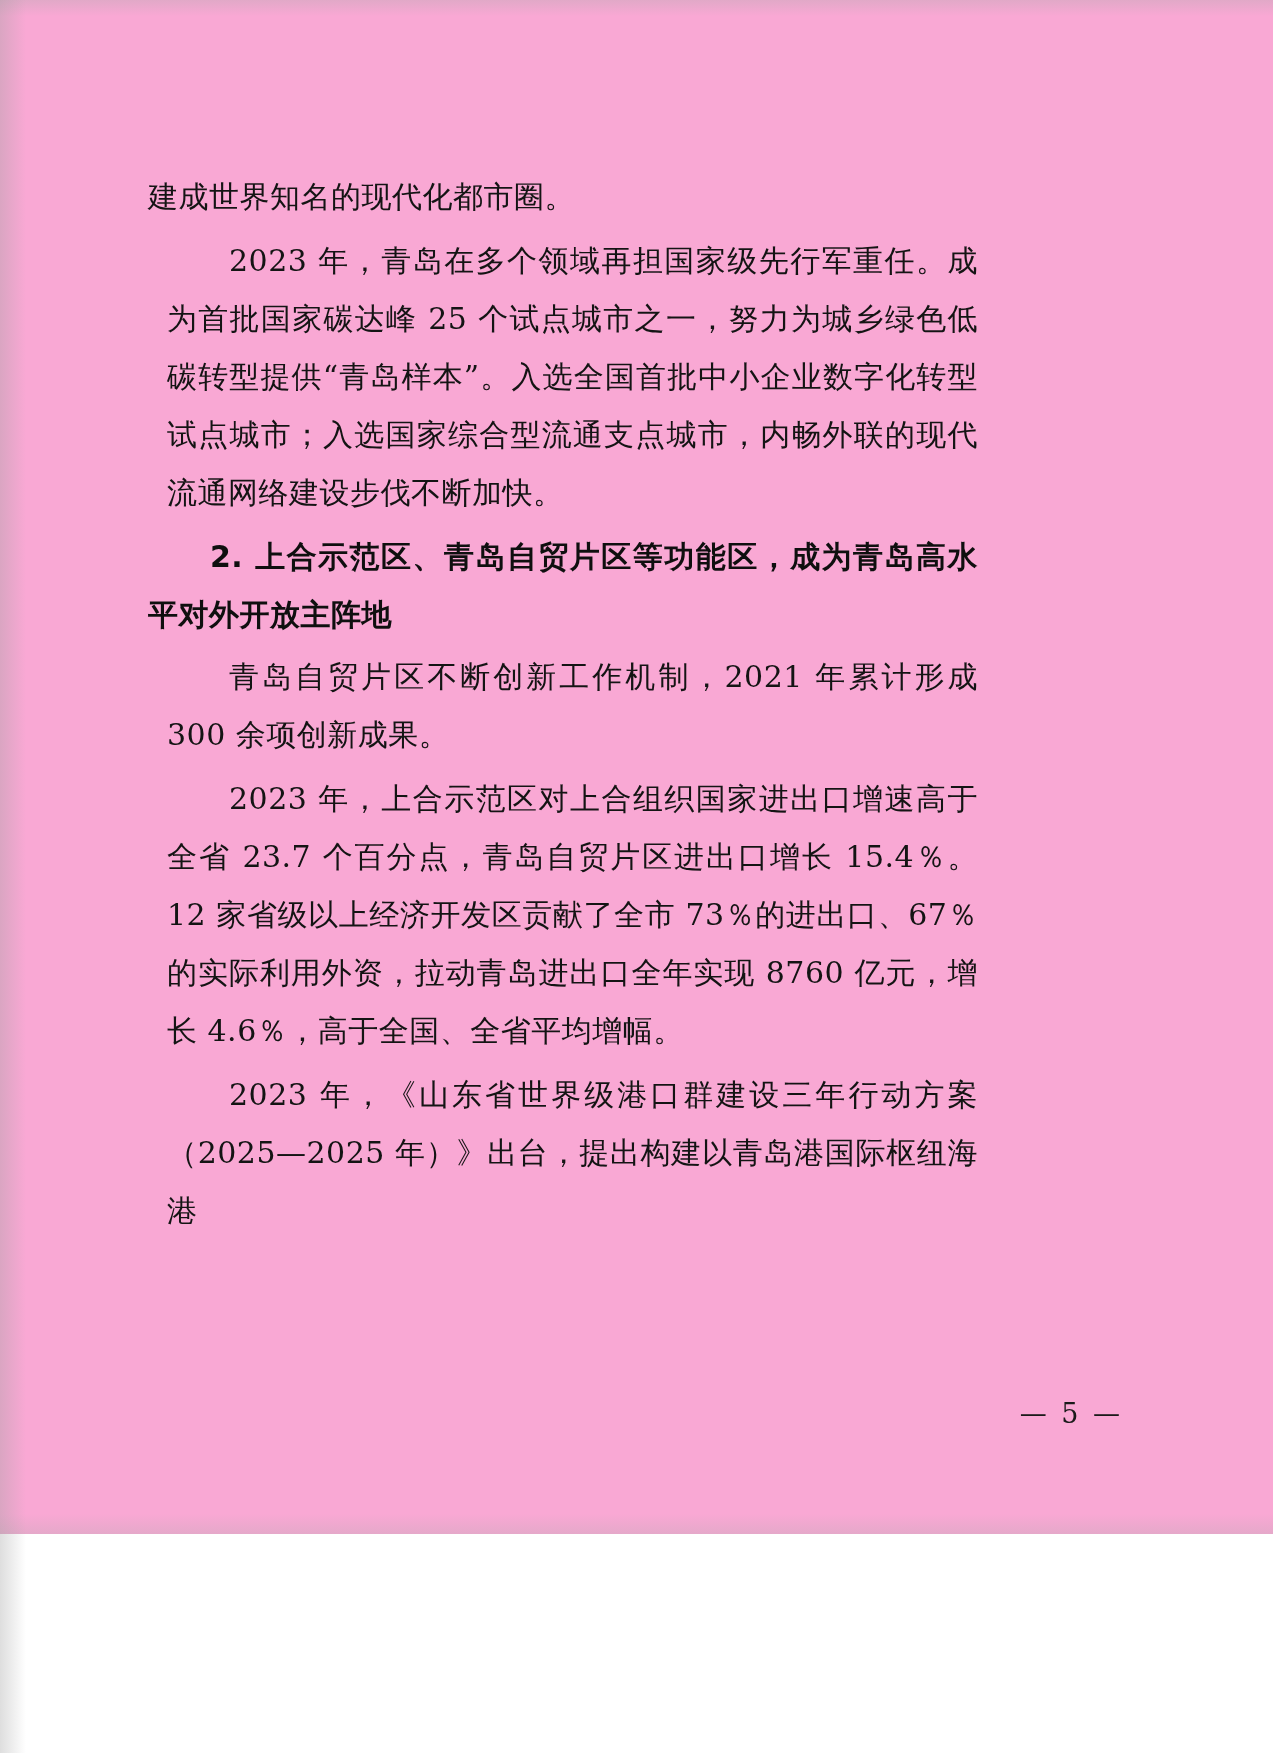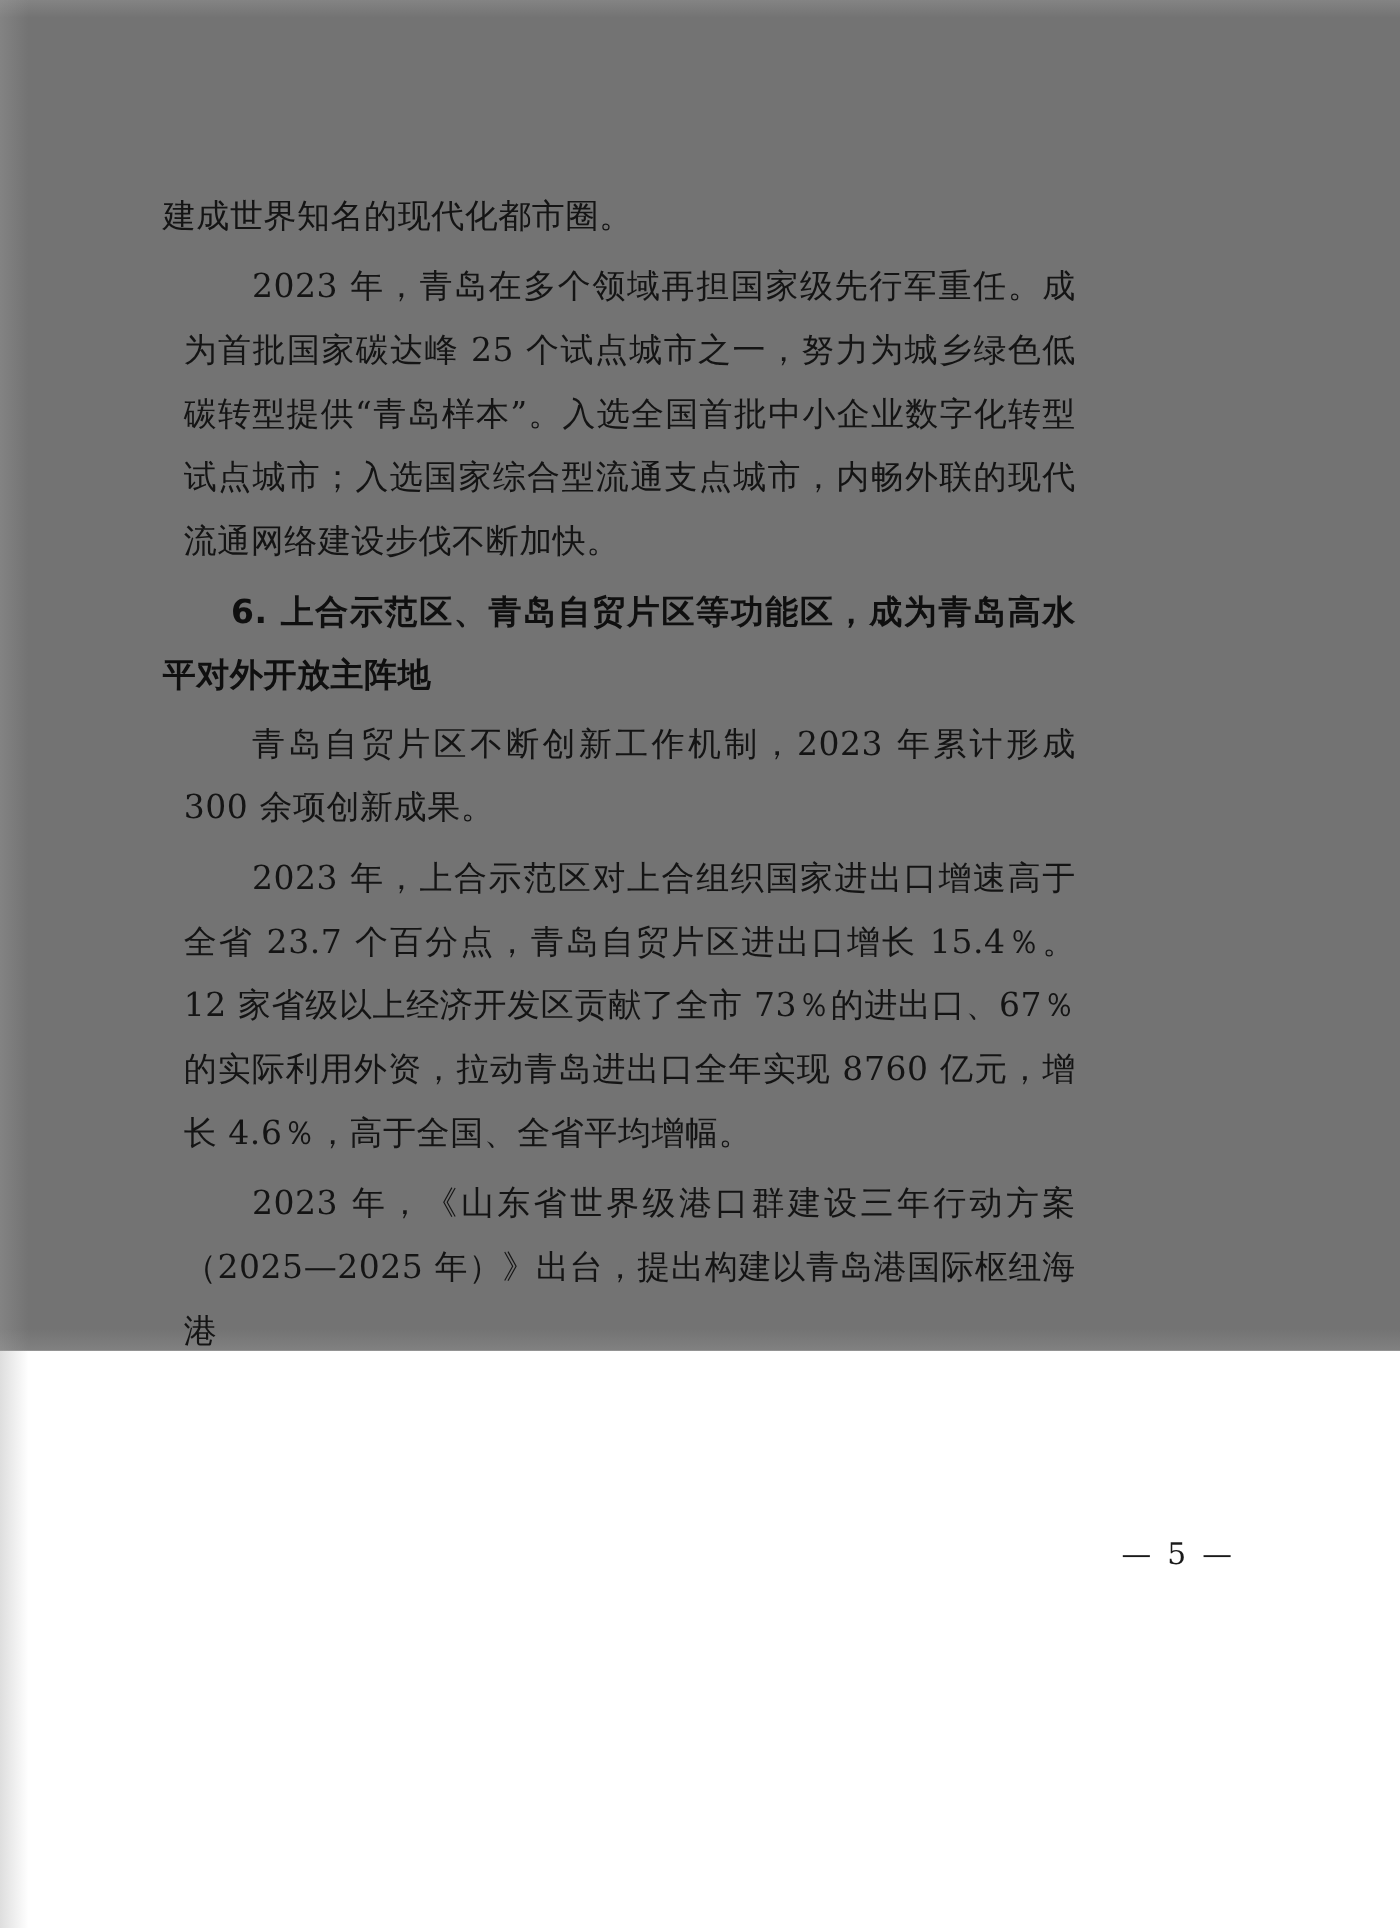--- a/index.html
+++ b/index.html
@@ -13,22 +13,22 @@
     position: relative;
     font-family: "DejaVu Serif", "Liberation Serif", serif;
     color: #1a1a1a;
     overflow: hidden;
   }
   .page {
     position: absolute;
     top: 0;
     left: 0;
     width: 1273px;
-    height: 1228px;
-    background: #737373;
+    height: 1534px;
+    background: #f9a8d4;
   }
   .content {
     position: absolute;
     left: 148px;
     top: 168px;
     width: 830px;
   }
   p.para {
     margin: 0 0 6px 0;
     font-size: 30px;
@@ -104,24 +104,24 @@
   <div class="edge-shadow-top"></div>
   <div class="edge-shadow-left"></div>
   <div class="edge-shadow-bottom"></div>
 
   <div class="content">
 
     <p class="para">建成世界知名的现代化都市圈。</p>
 
     <p class="para indent">2023 年，青岛在多个领域再担国家级先行军重任。成为首批国家碳达峰 25 个试点城市之一，努力为城乡绿色低碳转型提供“青岛样本”。入选全国首批中小企业数字化转型试点城市；入选国家综合型流通支点城市，内畅外联的现代流通网络建设步伐不断加快。</p>
 
-    <h2 class="heading">6. 上合示范区、青岛自贸片区等功能区，成为青岛高水平对外开放主阵地</h2>
+    <h2 class="heading">2. 上合示范区、青岛自贸片区等功能区，成为青岛高水平对外开放主阵地</h2>
 
 
-    <p class="para indent">青岛自贸片区不断创新工作机制，2023 年累计形成 300 余项创新成果。</p>
+    <p class="para indent">青岛自贸片区不断创新工作机制，2021 年累计形成 300 余项创新成果。</p>
 
     <p class="para indent">2023 年，上合示范区对上合组织国家进出口增速高于全省 23.7 个百分点，青岛自贸片区进出口增长 15.4％。12 家省级以上经济开发区贡献了全市 73％的进出口、67％的实际利用外资，拉动青岛进出口全年实现 8760 亿元，增长 4.6％，高于全国、全省平均增幅。</p>
 
 
     <p class="para indent">2023 年，《山东省世界级港口群建设三年行动方案（2025—2025 年）》出台，提出构建以青岛港国际枢纽海港</p>
 
   </div>
 
   <div class="footer">— 5 —</div>
 

